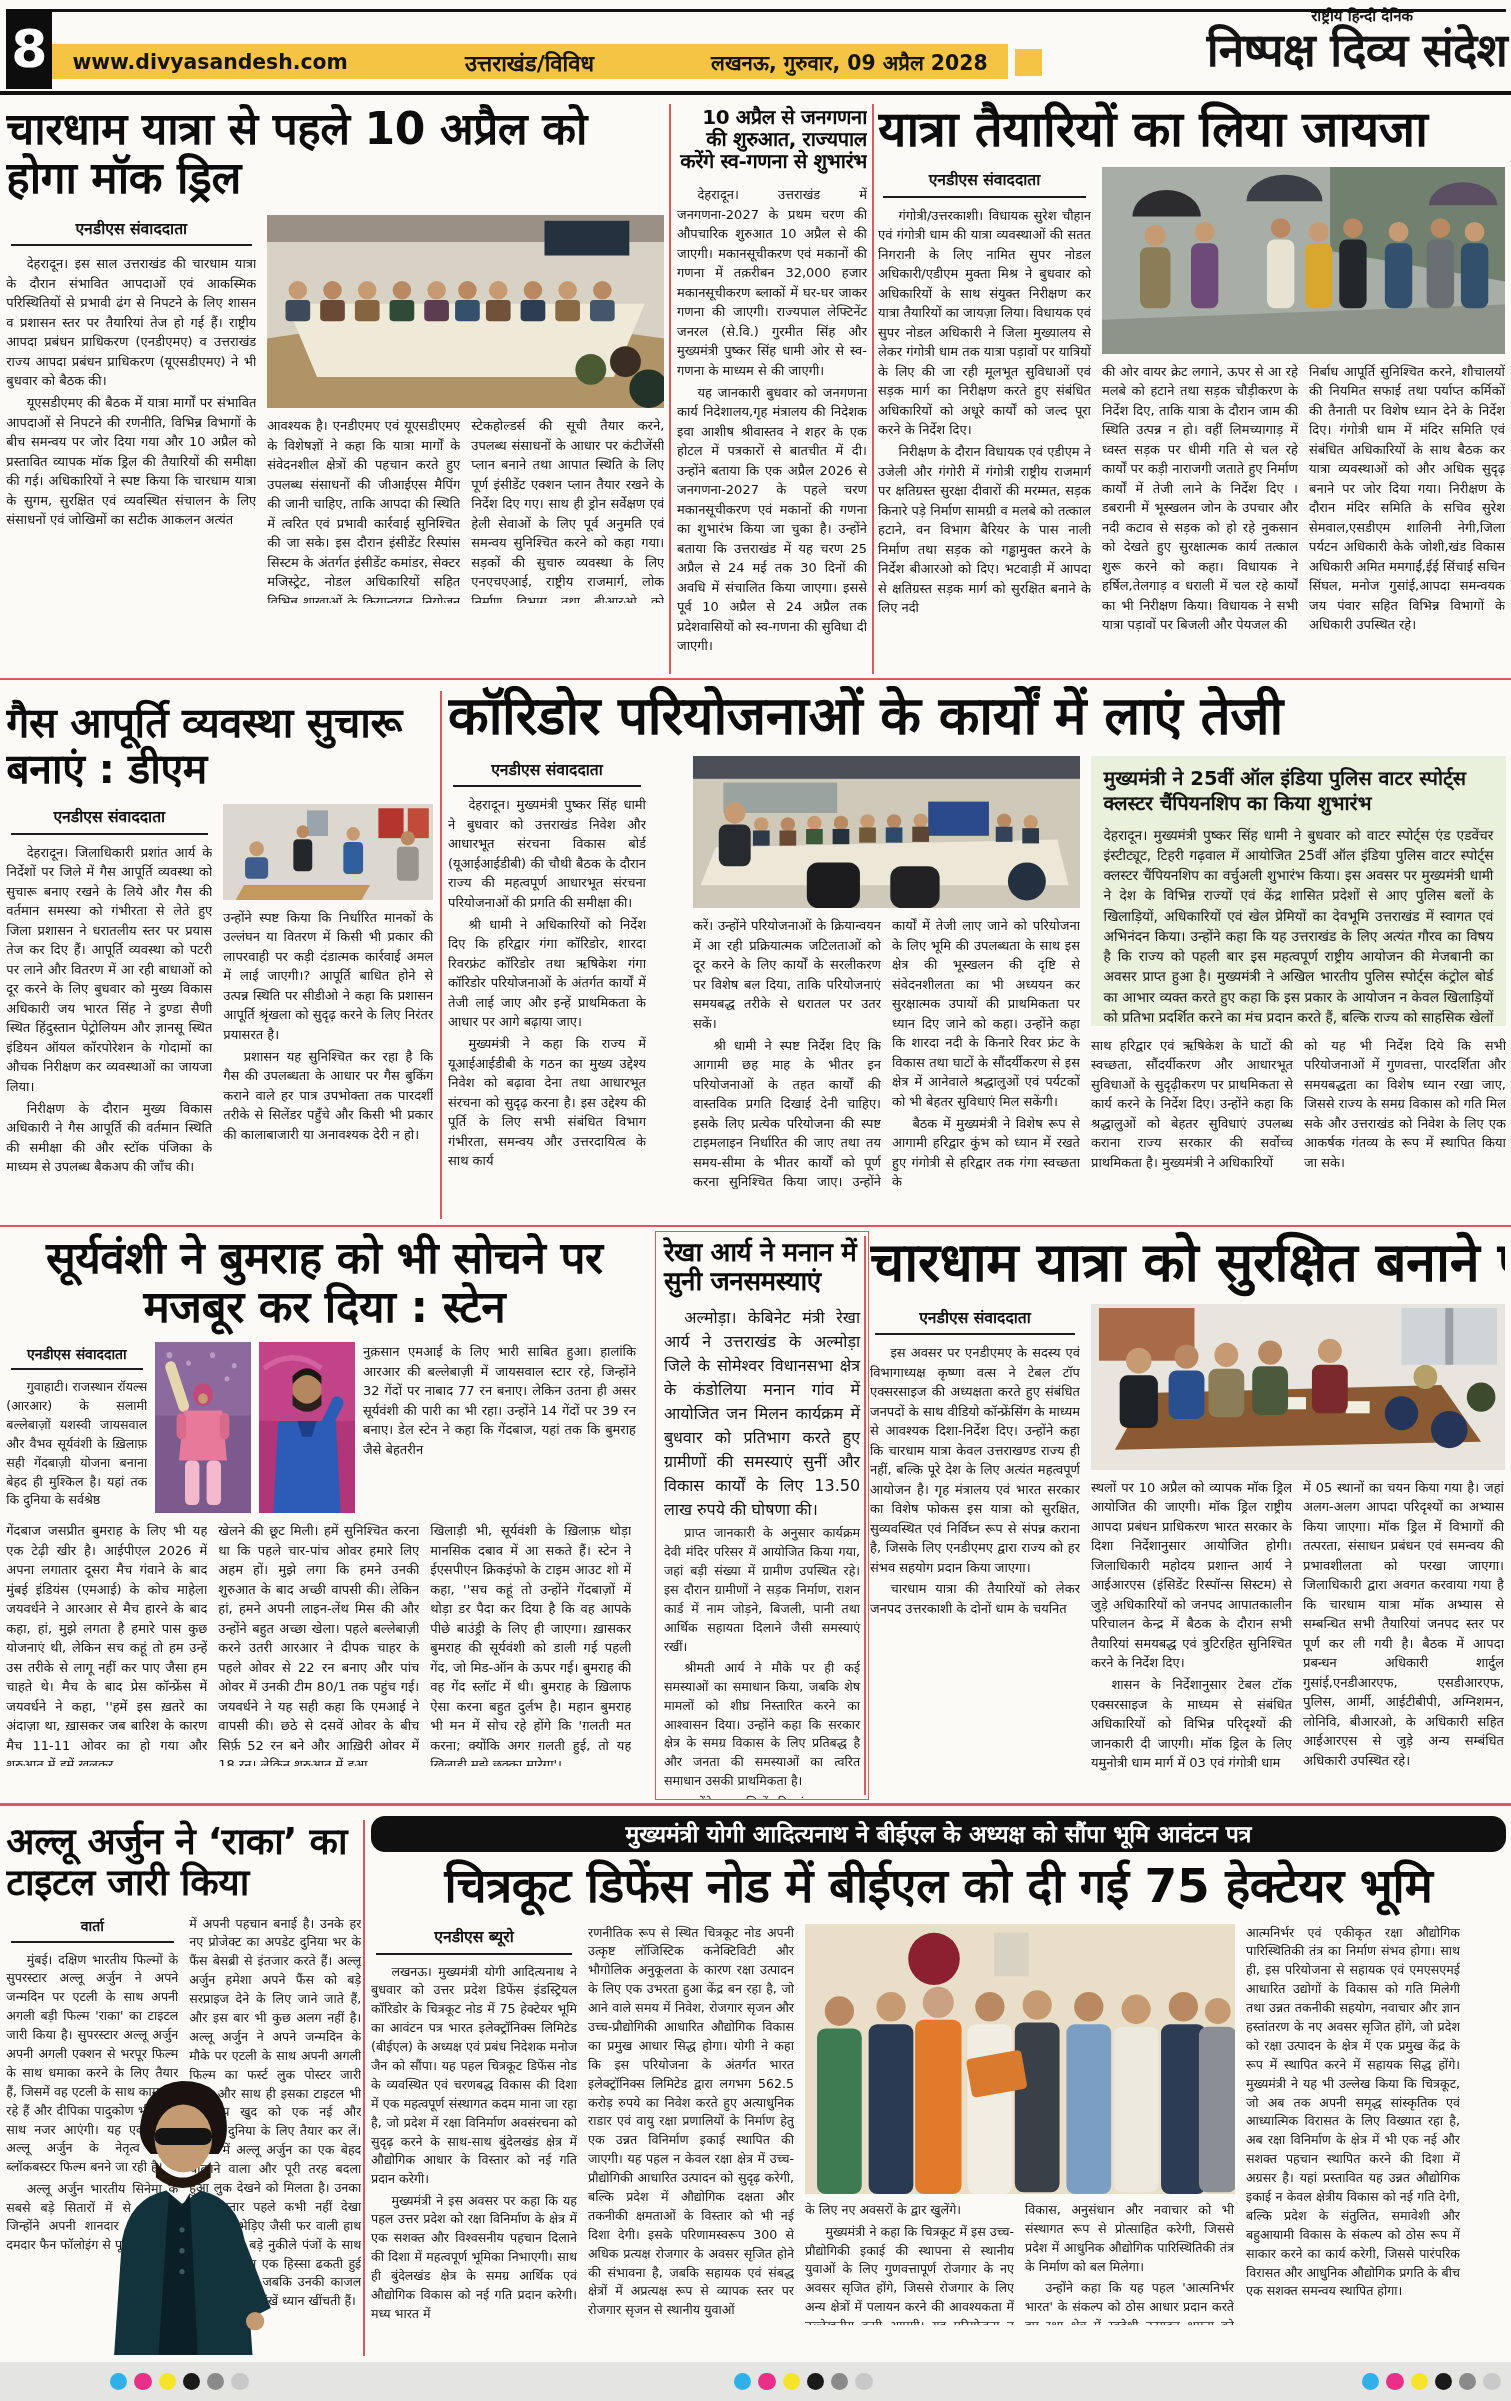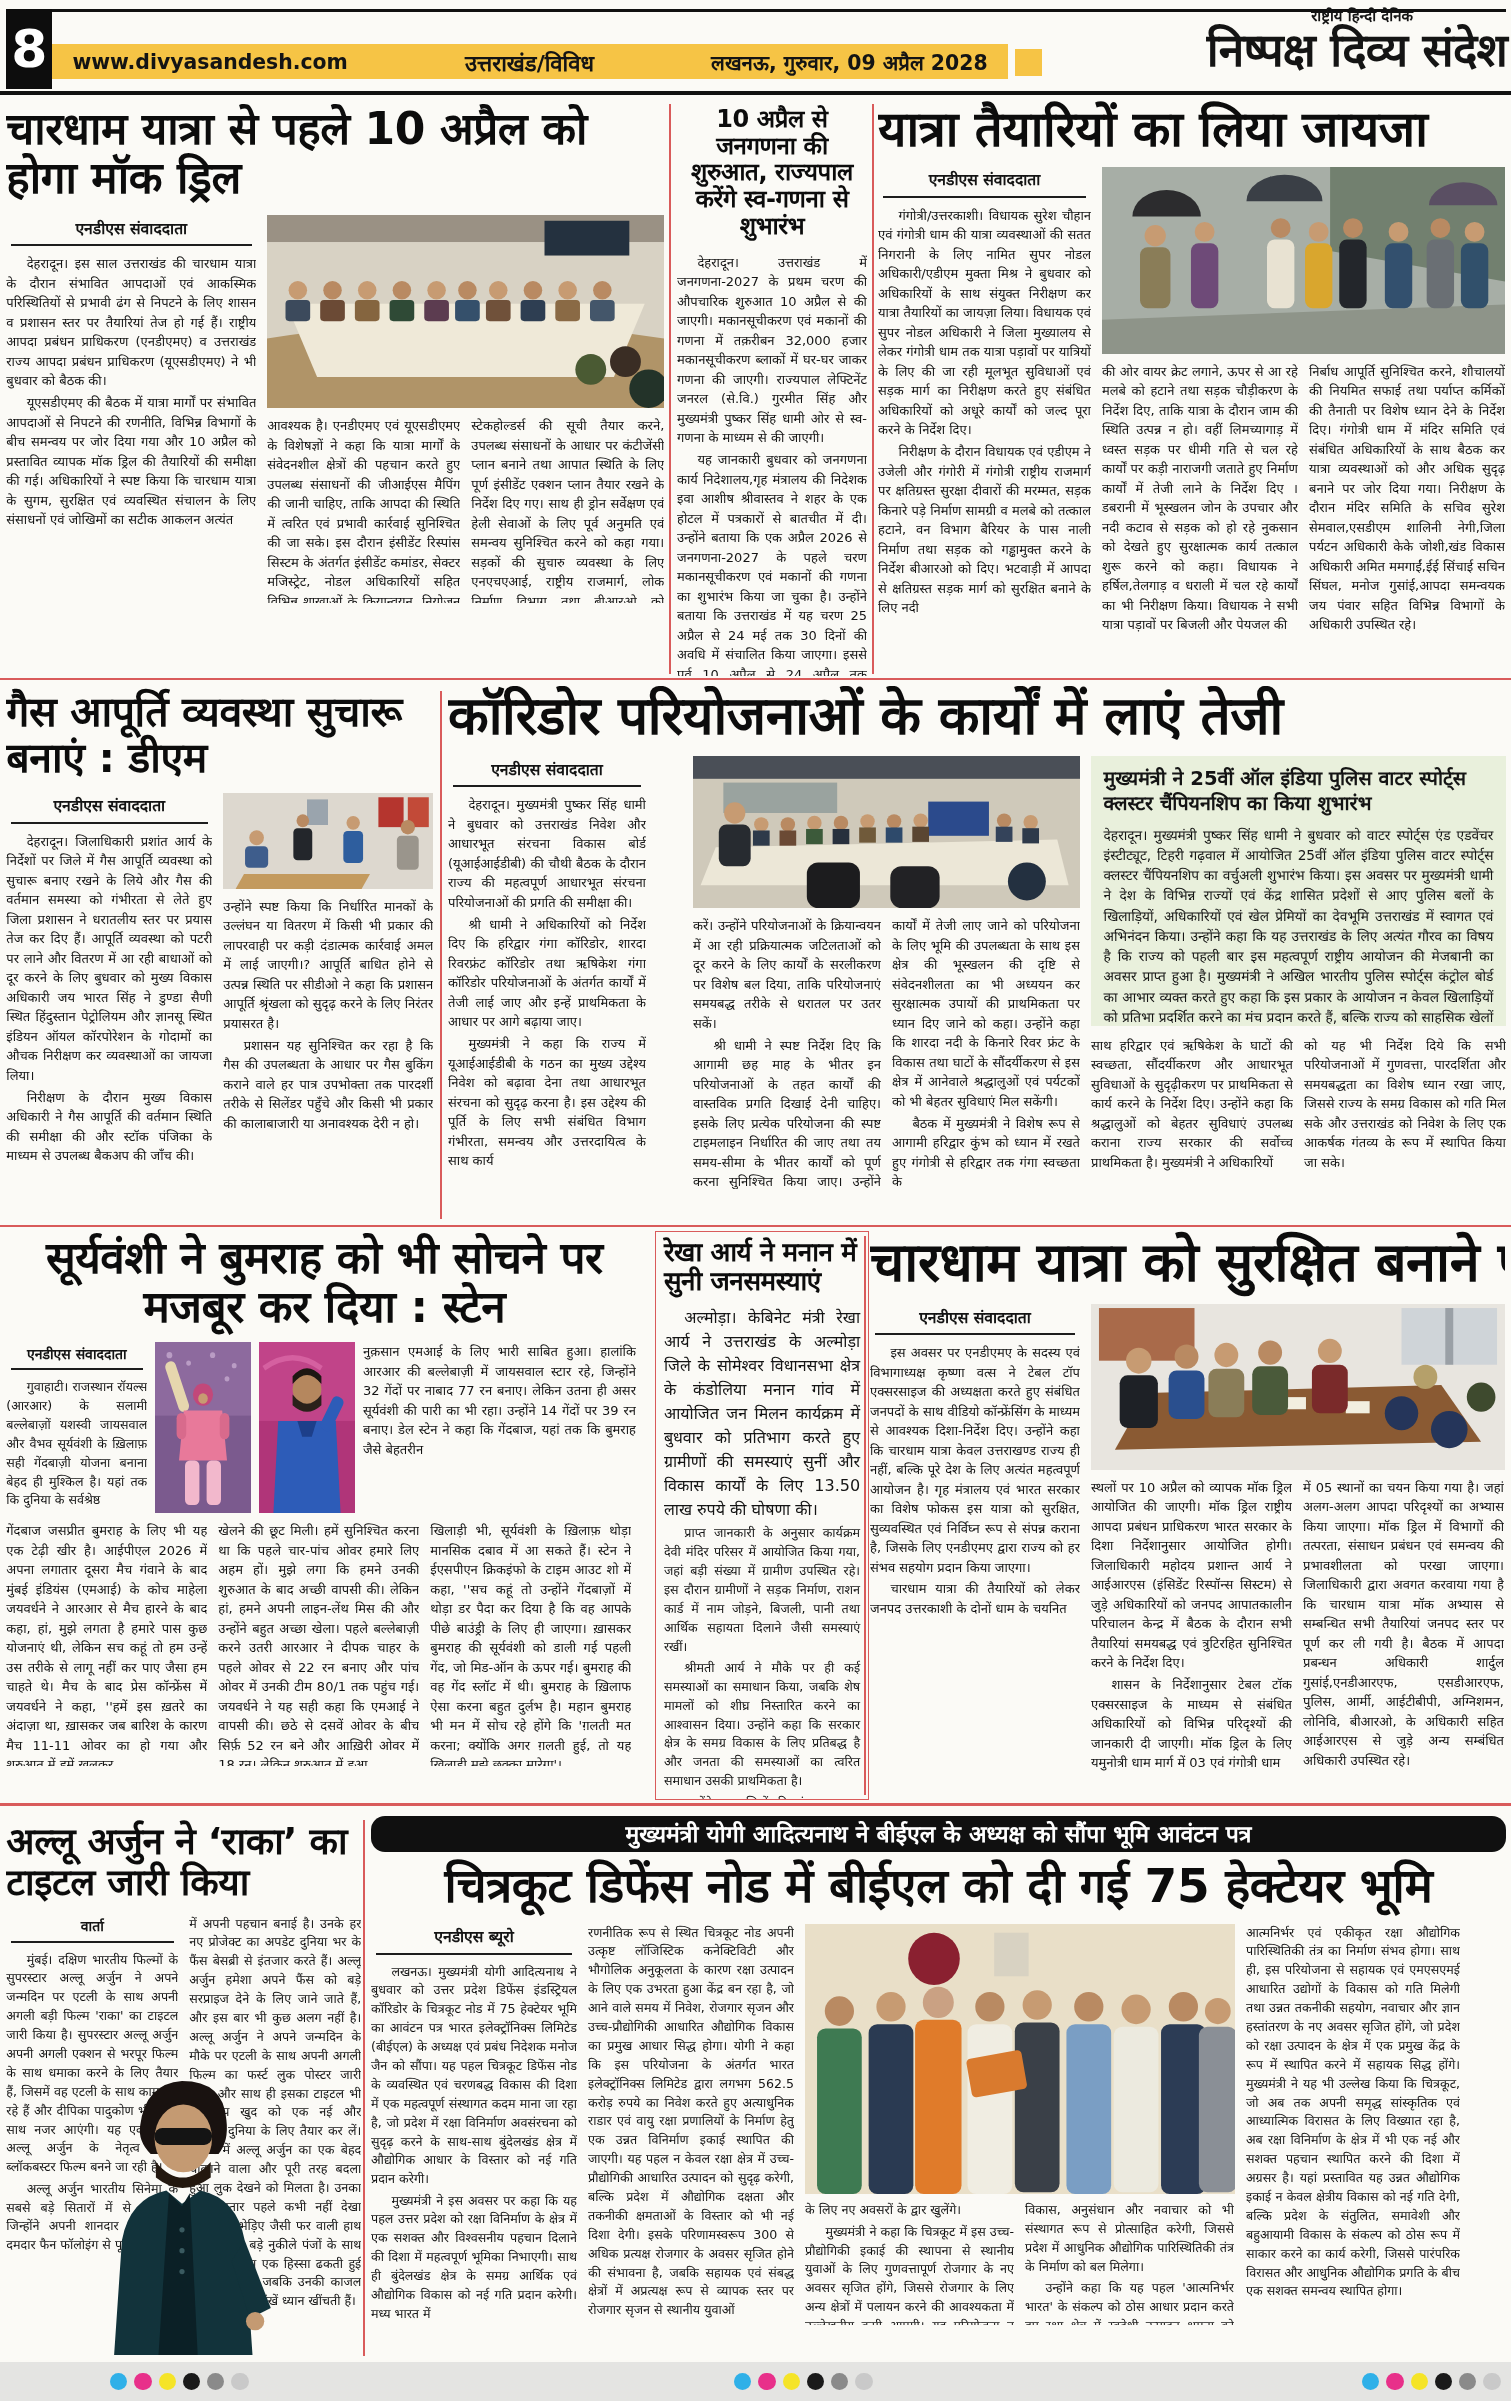--- a/index.html
+++ b/index.html
@@ -93,21 +93,21 @@
               <p class="bt nt">स्टेकहोल्डर्स की सूची तैयार करने, उपलब्ध संसाधनों के आधार पर कंटीजेंसी प्लान बनाने तथा आपात स्थिति के लिए पूर्ण इंसीडेंट एक्शन प्लान तैयार रखने के निर्देश दिए गए। साथ ही ड्रोन सर्वेक्षण एवं हेली सेवाओं के लिए पूर्व अनुमति एवं समन्वय सुनिश्चित करने को कहा गया। सड़कों की सुचारु व्यवस्था के लिए एनएचएआई, राष्ट्रीय राजमार्ग, लोक निर्माण विभाग तथा बीआरओ को संवेदनशील स्थलों पर पर्याप्त मशीनरी एवं मानव संसाधन तैनात करने के निर्देश दिए गए।</p>
             </div>
         </div>
       </div>
     </div>
   </section>
 
   <div class="vr" style="left:669px;top:104px;height:570px;"></div>
 
   <section class="abs" style="left:677px;top:101px;width:190px;height:575px;overflow:hidden;">
-    <h2 class="hl" style="font-size:24px;text-align:center;margin:4.7px 0 12.6px;">10 अप्रैल से जनगणना की शुरुआत, राज्यपाल करेंगे स्व-गणना से शुभारंभ</h2>
+    <h2 class="hl" style="font-size:20px;text-align:right;margin:4.7px 0 12.6px;">10 अप्रैल से जनगणना की शुरुआत, राज्यपाल करेंगे स्व-गणना से शुभारंभ</h2>
     <p class="bt">देहरादून। उत्तराखंड में जनगणना-2027 के प्रथम चरण की औपचारिक शुरुआत 10 अप्रैल से की जाएगी। मकानसूचीकरण एवं मकानों की गणना में तक़रीबन 32,000 हजार मकानसूचीकरण ब्लाकों में घर-घर जाकर गणना की जाएगी। राज्यपाल लेफ्टिनेंट जनरल (से.वि.) गुरमीत सिंह और मुख्यमंत्री पुष्कर सिंह धामी ओर से स्व-गणना के माध्यम से की जाएगी।</p>
     <p class="bt">यह जानकारी बुधवार को जनगणना कार्य निदेशालय,गृह मंत्रालय की निदेशक इवा आशीष श्रीवास्तव ने शहर के एक होटल में पत्रकारों से बातचीत में दी। उन्होंने बताया कि एक अप्रैल 2026 से जनगणना-2027 के पहले चरण मकानसूचीकरण एवं मकानों की गणना का शुभारंभ किया जा चुका है। उन्होंने बताया कि उत्तराखंड में यह चरण 25 अप्रैल से 24 मई तक 30 दिनों की अवधि में संचालित किया जाएगा। इससे पूर्व 10 अप्रैल से 24 अप्रैल तक प्रदेशवासियों को स्व-गणना की सुविधा दी जाएगी।</p>
   </section>
 
   <div class="vr" style="left:872px;top:104px;height:570px;"></div>
 
   <section class="abs" style="left:878px;top:101px;width:627px;height:575px;overflow:hidden;">
     <h1 class="hl" style="font-size:49px;margin:1.6px 0 9.4px;white-space:nowrap;">यात्रा तैयारियों का लिया जायजा</h1>
     <div style="display:flex;gap:11px;">
       <div class="col" style="width:214px;height:481px;">
@@ -150,21 +150,21 @@
               <p class="bt nt">निर्बाध आपूर्ति सुनिश्चित करने, शौचालयों की नियमित सफाई तथा पर्याप्त कर्मिकों की तैनाती पर विशेष ध्यान देने के निर्देश दिए। गंगोत्री धाम में मंदिर समिति एवं संबंधित अधिकारियों के साथ बैठक कर यात्रा व्यवस्थाओं को और अधिक सुदृढ़ बनाने पर जोर दिया गया।  निरीक्षण के दौरान मंदिर समिति के सचिव सुरेश सेमवाल,एसडीएम शालिनी नेगी,जिला पर्यटन अधिकारी केके जोशी,खंड विकास अधिकारी अमित ममगाईं,ईई सिंचाई सचिन सिंघल, मनोज गुसांई,आपदा समन्वयक जय पंवार सहित विभिन्न विभागों के अधिकारी उपस्थित रहे।</p>
             </div>
         </div>
       </div>
     </div>
   </section>
 
   <div class="hr" style="top:678px;"></div>
 
   <section class="abs" style="left:6.3px;top:686px;width:427px;height:536px;overflow:hidden;">
-    <h1 class="hl" style="font-size:41px;margin:4px 0 11px;">गैस आपूर्ति व्यवस्था सुचारू बनाएं : डीएम</h1>
+    <h1 class="hl" style="font-size:41px;margin:15px 0 11px;">गैस आपूर्ति व्यवस्था सुचारू बनाएं : डीएम</h1>
     <div style="display:flex;gap:11px;">
       <div class="col" style="width:206px;height:408px;">
         <div class="bl">एनडीएस संवाददाता</div>
         <p class="bt">देहरादून। जिलाधिकारी प्रशांत आर्य के निर्देशों पर जिले में गैस आपूर्ति व्यवस्था को सुचारू बनाए रखने के लिये और गैस की वर्तमान समस्या को गंभीरता से लेते हुए जिला प्रशासन ने धरातलीय स्तर पर प्रयास तेज कर दिए हैं। आपूर्ति व्यवस्था को पटरी पर लाने और वितरण में आ रही बाधाओं को दूर करने के लिए बुधवार को मुख्य विकास अधिकारी जय भारत सिंह ने डुण्डा सैणी स्थित हिंदुस्तान पेट्रोलियम और ज्ञानसू स्थित इंडियन ऑयल कॉरपोरेशन के गोदामों का औचक निरीक्षण कर व्यवस्थाओं का जायजा लिया।</p>
         <p class="bt">निरीक्षण के दौरान मुख्य विकास अधिकारी ने गैस आपूर्ति की वर्तमान स्थिति की समीक्षा की और स्टॉक पंजिका के माध्यम से उपलब्ध बैकअप की जाँच की।</p>
       </div>
       <div style="width:210px;">
         <div class="ph" style="height:96px;">
           <svg viewBox="0 0 100 45" preserveAspectRatio="none">
             <rect width="100" height="45" fill="#ddd8cf"></rect>

